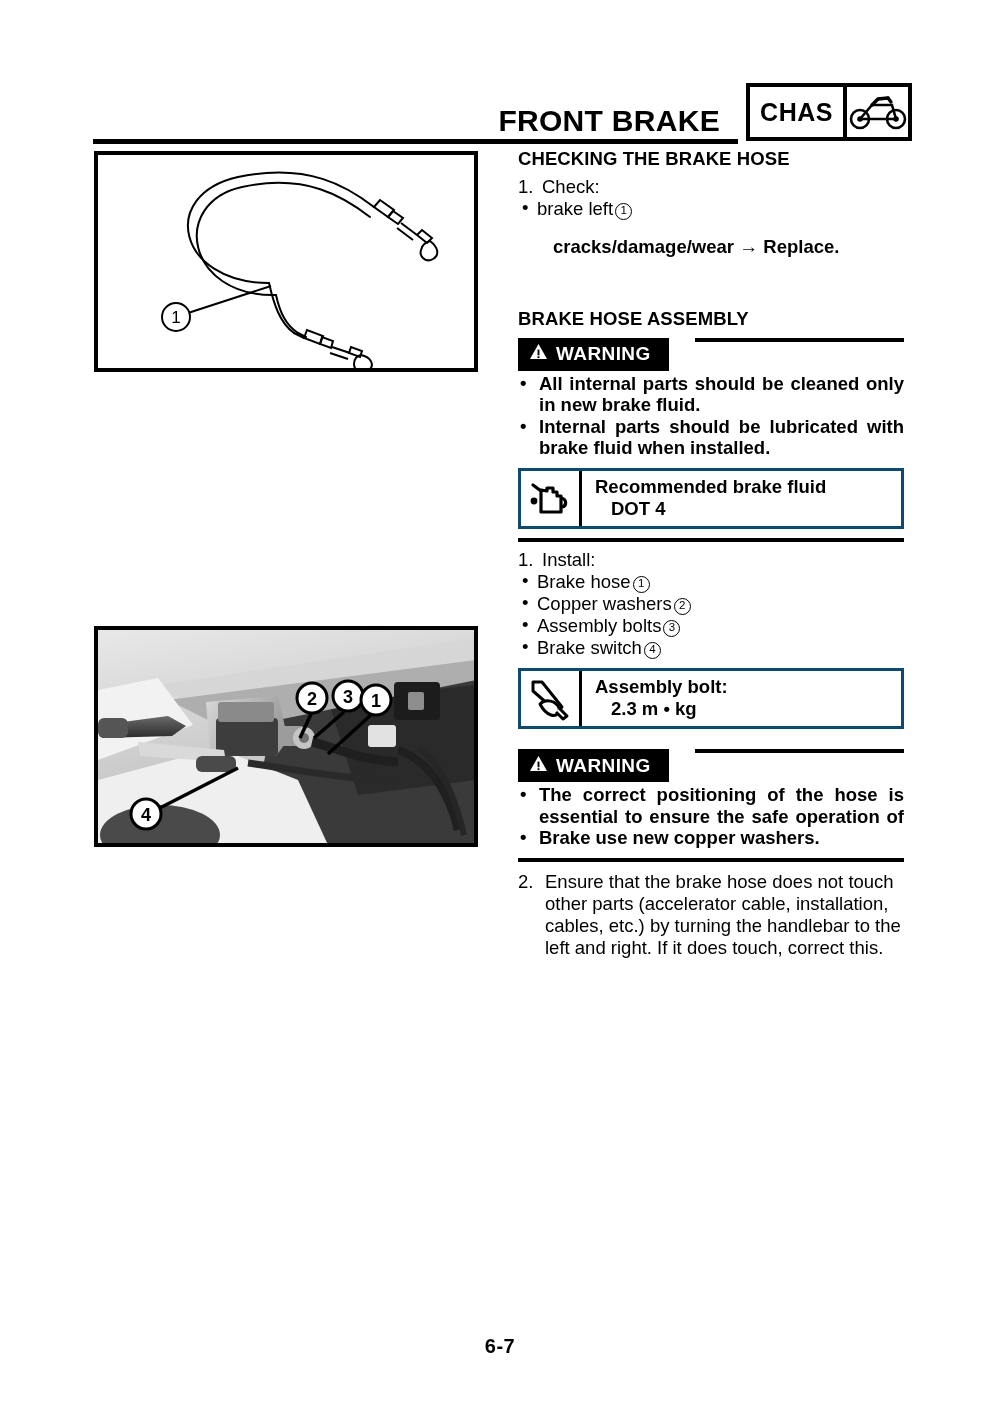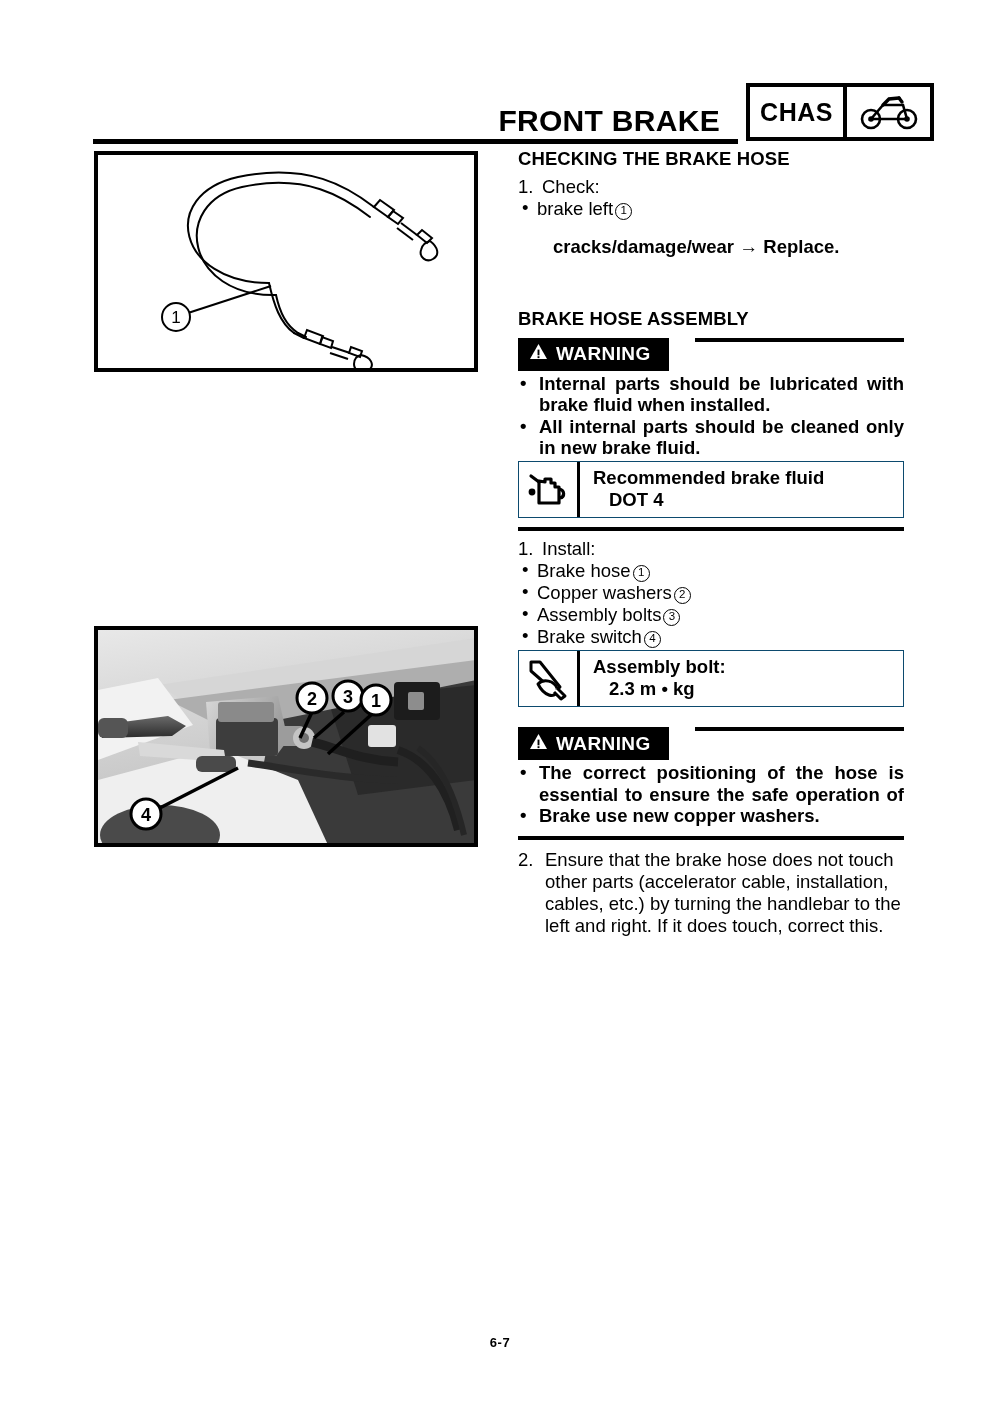--- a/index.html
+++ b/index.html
@@ -32,21 +32,21 @@
     left: 93px;
     top: 139px;
     width: 645px;
     height: 5px;
     background: #000;
   }
   .chas-box {
     position: absolute;
     left: 746px;
     top: 83px;
-    width: 188px;
+    width: 166px;
     height: 58px;
     border: 4px solid #000;
     box-sizing: border-box;
     display: flex;
     background: #fff;
   }
   .chas-label {
     width: 93px;
     display: flex;
     align-items: center;
@@ -189,23 +189,23 @@
     position: absolute;
     left: 2px;
     top: -1px;
   }
   .warn-item .l2 { display: block; text-align: left; }
   .warn-item .jl { display: block; text-align: justify; text-align-last: justify; }
 
   
   .spec-box {
     display: flex;
-    border: 1px solid #0c4a6e;
+    border: 3px solid #0c4a6e;
     box-sizing: border-box;
-    margin-top: 2px;
+    margin-top: 9px;
     background: #fff;
     width: 100%;
   }
   .spec-icon {
     width: 58px;
     border-right: 3px solid #000;
     display: flex;
     align-items: center;
     justify-content: center;
     flex: 0 0 58px;
@@ -237,21 +237,21 @@
   .step2 .num { flex: 0 0 27px; }
   .step2 .txt { flex: 1; }
 
   
   .page-num {
     position: absolute;
     left: 0;
     top: 1335px;
     width: 1000px;
     text-align: center;
-    font-size: 13px;
+    font-size: 20px;
     font-weight: bold;
     letter-spacing: 0.5px;
   }
 </style>
 </head>
 <body>
 
 <div class="header-title">FRONT BRAKE</div>
 <div class="header-rule"></div>
 
@@ -416,26 +416,26 @@
           <rect x="9" y="14" width="2" height="2" fill="#000"></rect>
         </svg>
       </span>
       <span>WARNING</span>
     </div>
     <div class="warn-rule"></div>
   </div>
 
   <div class="warn-body">
     <div class="warn-item">
+      <span class="jl">All internal parts should be cleaned only</span>
+      <span class="l2">in new brake fluid.</span>
+    </div>
+    <div class="warn-item">
       <span class="jl">Internal parts should be lubricated with</span>
       <span class="l2">brake fluid when installed.</span>
-    </div>
-    <div class="warn-item">
-      <span class="jl">All internal parts should be cleaned only</span>
-      <span class="l2">in new brake fluid.</span>
     </div>
   </div>
 
   <div class="spec-box">
     <div class="spec-icon">
       <svg width="42" height="42" viewBox="0 0 42 42">
         <path d="M12 13 L12 35 L32 35 L32 19 L28 19 L28 15 L24 15 L24 11 L18 11 L18 14 Z" fill="#fff" stroke="#000" stroke-width="3.2" stroke-linejoin="round"></path>
         <path d="M32 21 C 38 22, 38 29, 33 30" fill="none" stroke="#000" stroke-width="3.2"></path>
         <path d="M12 14 L4 8" stroke="#000" stroke-width="3.2" stroke-linecap="round"></path>
         <circle cx="5" cy="24" r="3.4" fill="#000"></circle>

